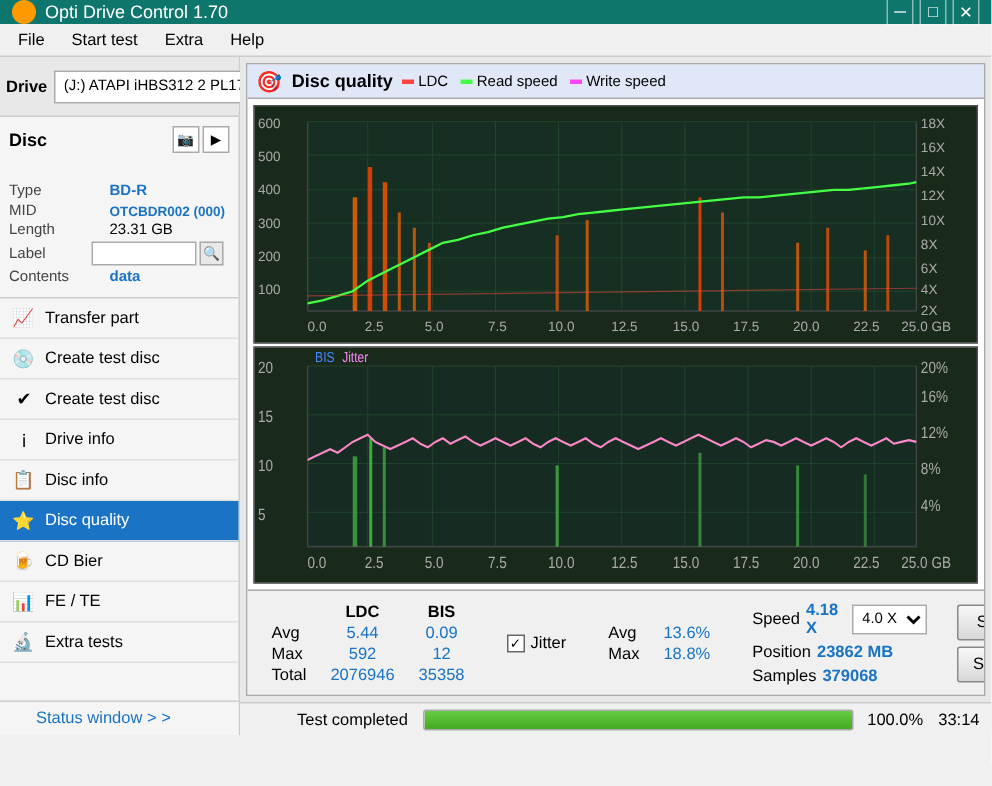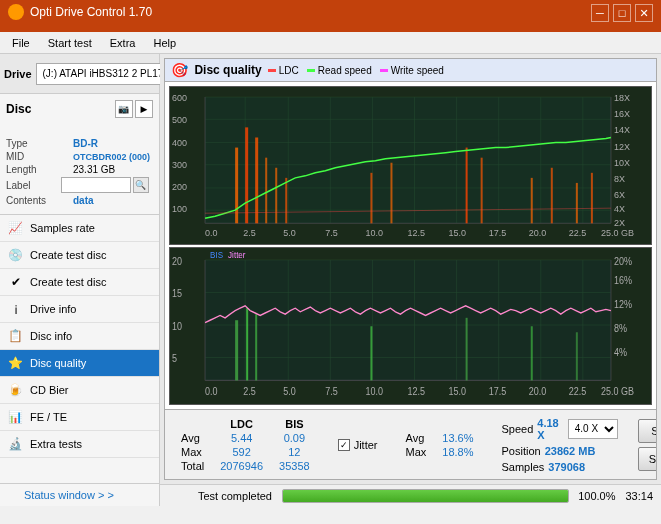--- a/index.html
+++ b/index.html
@@ -1,26 +1,26 @@
 <!DOCTYPE html>
 <html><head>
   <meta charset="utf-8">
   <style>
     * { box-sizing: border-box; margin: 0; padding: 0; }
     body { font-family: 'Segoe UI', Tahoma, sans-serif; font-size: 11px; background: #f0f0f0; width: 661px; height: 524px; overflow: hidden; }
 
     
     .title-bar {
-      background: #c2410c;
+      background: #0f766e;
       color: white;
       display: flex;
-      align-items: flex-start;
+      align-items: center;
       justify-content: space-between;
       padding: 4px 8px;
-      height: 32px;
+      height: 16px;
     }
     .title-bar-left { display: flex; align-items: center; gap: 6px; }
     .title-bar-icon { width: 16px; height: 16px; background: #ff9900; border-radius: 50%; display: inline-block; }
     .title-bar-title { font-size: 12px; font-weight: normal; }
     .title-bar-controls { display: flex; gap: 4px; }
     .title-bar-btn {
       width: 18px; height: 18px; border: 1px solid rgba(255,255,255,0.5);
       background: transparent; color: white; cursor: pointer;
       display: flex; align-items: center; justify-content: center; font-size: 11px;
     }
@@ -379,21 +379,21 @@
       </div>
       <div class="disc-info-row">
         <span class="disc-info-key">Contents</span>
         <span class="disc-info-val">data</span>
       </div>
     </div>
 
     <div class="sidebar-nav">
       <div class="nav-item">
         <span class="nav-item-icon">📈</span>
-        <span>Samples rate</span>
+        <span>Transfer part</span>
       </div>
       <div class="nav-item">
         <span class="nav-item-icon">💿</span>
         <span>Create test disc</span>
       </div>
       <div class="nav-item">
         <span class="nav-item-icon">✔</span>
         <span>Create test disc</span>
       </div>
       <div class="nav-item">

